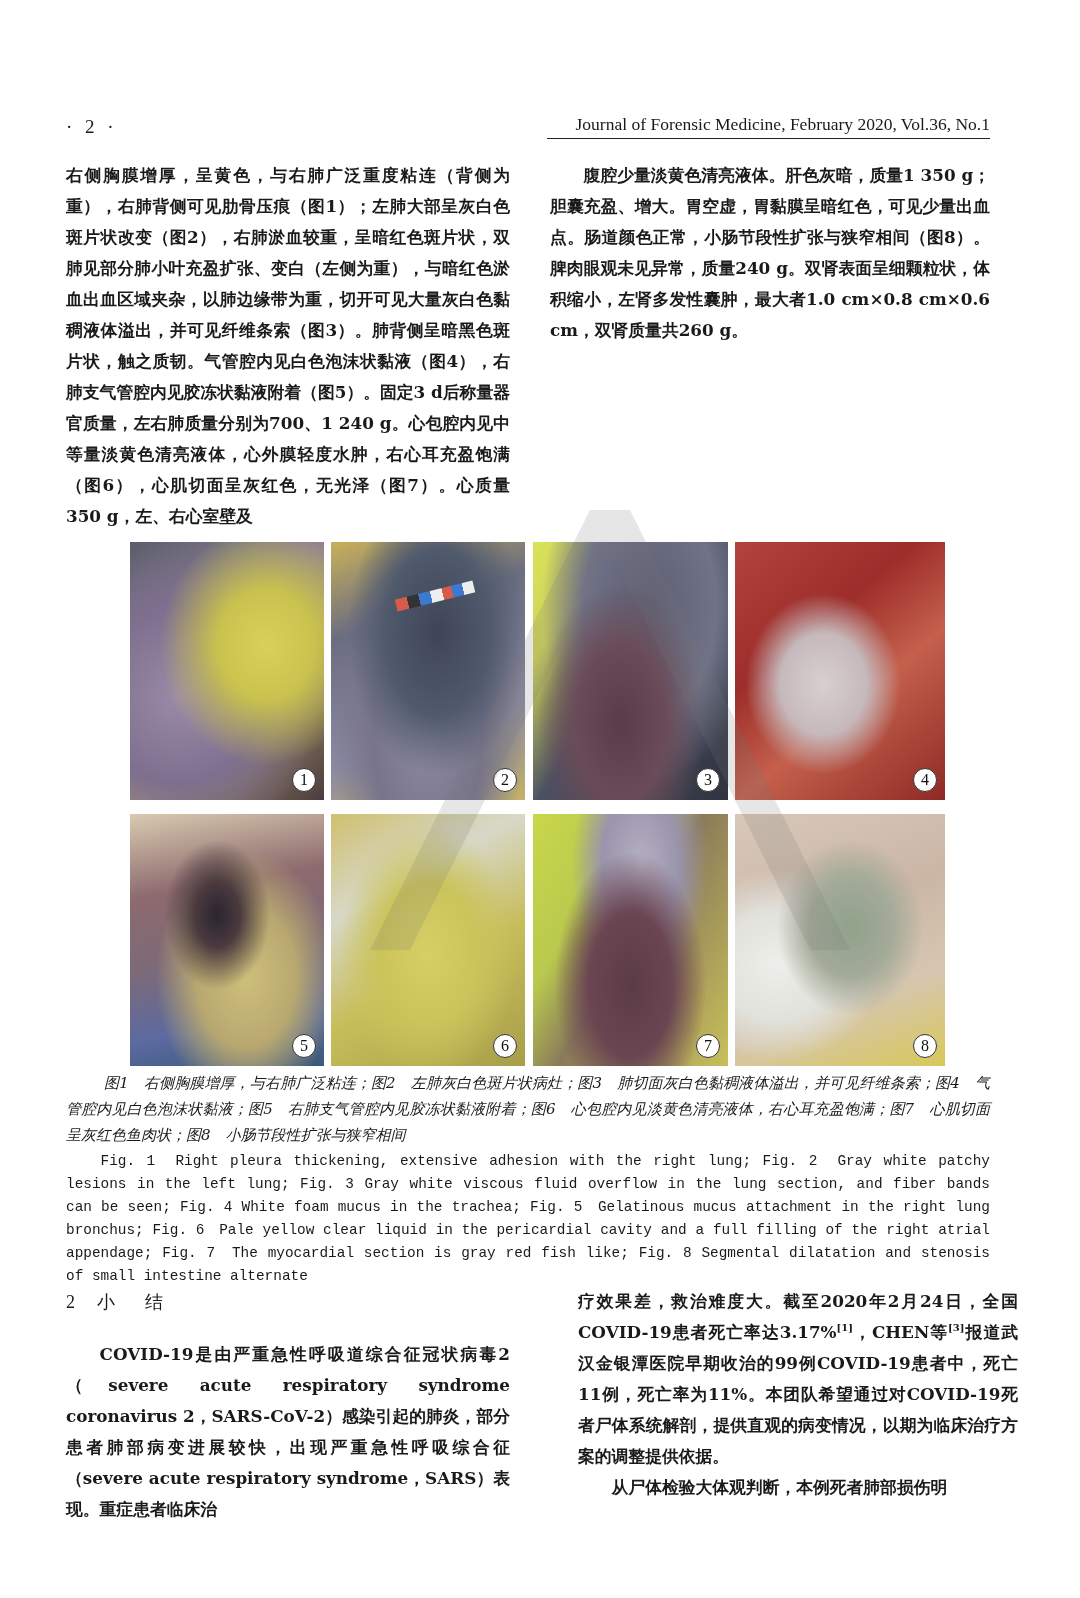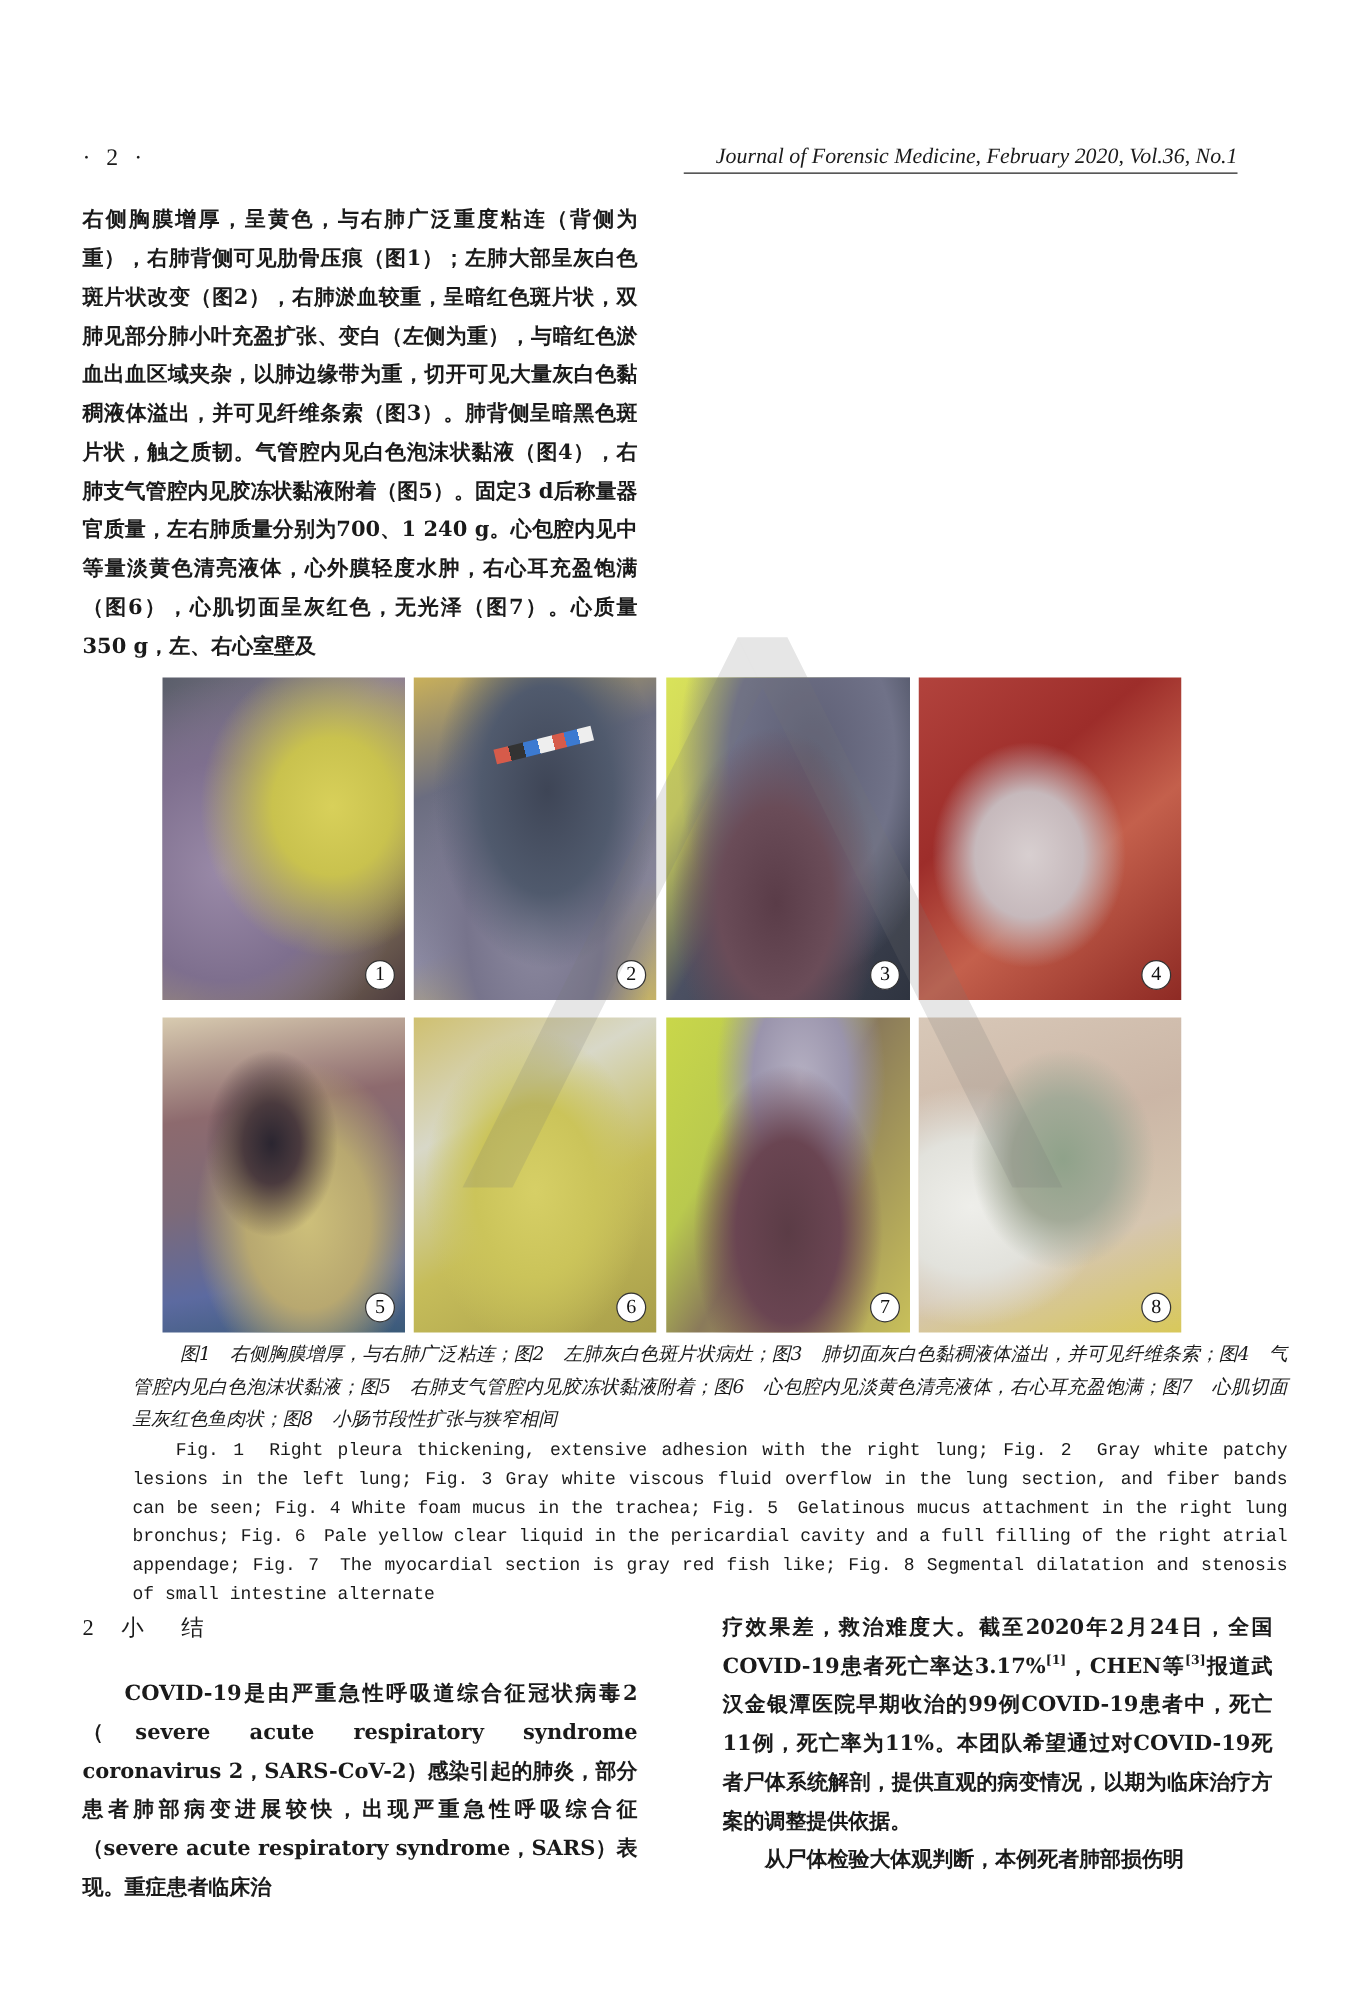--- a/index.html
+++ b/index.html
@@ -1,21 +1,21 @@
 <!DOCTYPE html>
 <html><head>
 <meta charset="utf-8">
 <style>
   html, body { margin: 0; padding: 0; background: #ffffff; }
   body { width: 1080px; height: 1598px; position: relative; overflow: hidden;
          font-family: "DejaVu Serif", "Liberation Serif", serif; color: #1a1a1a; }
   .page-num { position: absolute; left: 66px; top: 116px; font-size: 19px;
               font-family: "Liberation Serif", serif; letter-spacing: 4px; }
   .journal { position: absolute; left: 547px; top: 114px; width: 443px; font-size: 17.5px;
-             font-family: "Liberation Serif", serif; text-align: right; white-space: nowrap; font-style: italic; }
+             font-family: "Liberation Serif", serif; text-align: right; white-space: nowrap; }
   .head-rule { position: absolute; left: 547px; top: 138px; width: 443px; height: 1px; background: #222; }
 
   .col { position: absolute; font-size: 16.8px; line-height: 31px; text-align: justify; }
   .col p { margin: 0; font-weight: bold; }
   .col p.indent { text-indent: 2em; }
   .col-left-top { left: 66px; top: 160px; width: 444px; }
   .col-right-top { left: 550px; top: 160px; width: 440px; }
 
   .fig-grid { position: absolute; left: 130px; top: 542px; width: 815px; height: 524px; }
   .photo { position: absolute; overflow: hidden; }
@@ -53,21 +53,21 @@
                     linear-gradient(150deg, #cfc070 0%, #d8d8c8 30%, #c6bd5a 60%, #a89e4a 100%); }
   .p7 { left: 403px; top: 272px; width: 195px; height: 252px;
         background: radial-gradient(ellipse at 50% 68%, #5b3c46 0%, #6a4552 30%, transparent 55%),
                     radial-gradient(ellipse at 55% 20%, #b5b0c2 0%, #9a94ac 25%, transparent 45%),
                     linear-gradient(120deg, #c9d74a 0%, #b9c94e 30%, #8a7a5a 50%, #c8c05a 100%); }
   .p8 { left: 605px; top: 272px; width: 210px; height: 252px;
         background: radial-gradient(ellipse at 55% 45%, #8fa28a 0%, #a3aa98 25%, transparent 45%),
                     radial-gradient(ellipse at 20% 60%, #eeeeea 0%, #e2e2dc 25%, transparent 45%),
                     linear-gradient(160deg, #d8c8b8 0%, #cbb6a6 40%, #d6c6b0 70%, #d8c85a 100%); }
 
-  .caption { position: absolute; left: 66px; width: 924px; margin-left: 40px; }
+  .caption { position: absolute; left: 66px; width: 924px; }
   .cap-cn { top: 1070px; font-size: 15px; line-height: 26px; text-align: justify;
             font-family: "DejaVu Serif", serif; font-style: italic; }
   .cap-cn span.lead { padding-left: 38px; }
   .cap-en { top: 1150px; font-size: 14.4px; line-height: 23px; text-align: justify;
             font-family: Liberation Mono, monospace; }
   .cap-en p { margin: 0; text-indent: 2.4em; }
 
   .section-title { position: absolute; left: 66px; top: 1290px; font-size: 18px;
                    font-family: "DejaVu Serif", serif; letter-spacing: 2px; }
   .section-title .num { margin-right: 20px; font-family: "Liberation Serif", serif; }
@@ -87,20 +87,21 @@
 
   <div class="page-num">· 2 ·</div>
   <div class="journal">Journal of Forensic Medicine, February 2020, Vol.36, No.1</div>
   <div class="head-rule"></div>
 
   <div class="col col-left-top">
     <p>右侧胸膜增厚，呈黄色，与右肺广泛重度粘连（背侧为重），右肺背侧可见肋骨压痕（图1）；左肺大部呈灰白色斑片状改变（图2），右肺淤血较重，呈暗红色斑片状，双肺见部分肺小叶充盈扩张、变白（左侧为重），与暗红色淤血出血区域夹杂，以肺边缘带为重，切开可见大量灰白色黏稠液体溢出，并可见纤维条索（图3）。肺背侧呈暗黑色斑片状，触之质韧。气管腔内见白色泡沫状黏液（图4），右肺支气管腔内见胶冻状黏液附着（图5）。固定3 d后称量器官质量，左右肺质量分别为700、1 240 g。心包腔内见中等量淡黄色清亮液体，心外膜轻度水肿，右心耳充盈饱满（图6），心肌切面呈灰红色，无光泽（图7）。心质量350 g，左、右心室壁及</p>
   </div>
 
   <div class="col col-right-top">
+    <p class="indent">腹腔少量淡黄色清亮液体。肝色灰暗，质量1 350 g；胆囊充盈、增大。胃空虚，胃黏膜呈暗红色，可见少量出血点。肠道颜色正常，小肠节段性扩张与狭窄相间（图8）。脾肉眼观未见异常，质量240 g。双肾表面呈细颗粒状，体积缩小，左肾多发性囊肿，最大者1.0 cm×0.8 cm×0.6 cm，双肾质量共260 g。</p>
   </div>
 
   <div class="fig-grid">
     <div class="photo p1">
       <span class="badge">1</span>
     </div>
     <div class="photo p2">
       <div class="ruler"></div>
       <span class="badge">2</span>
     </div>

